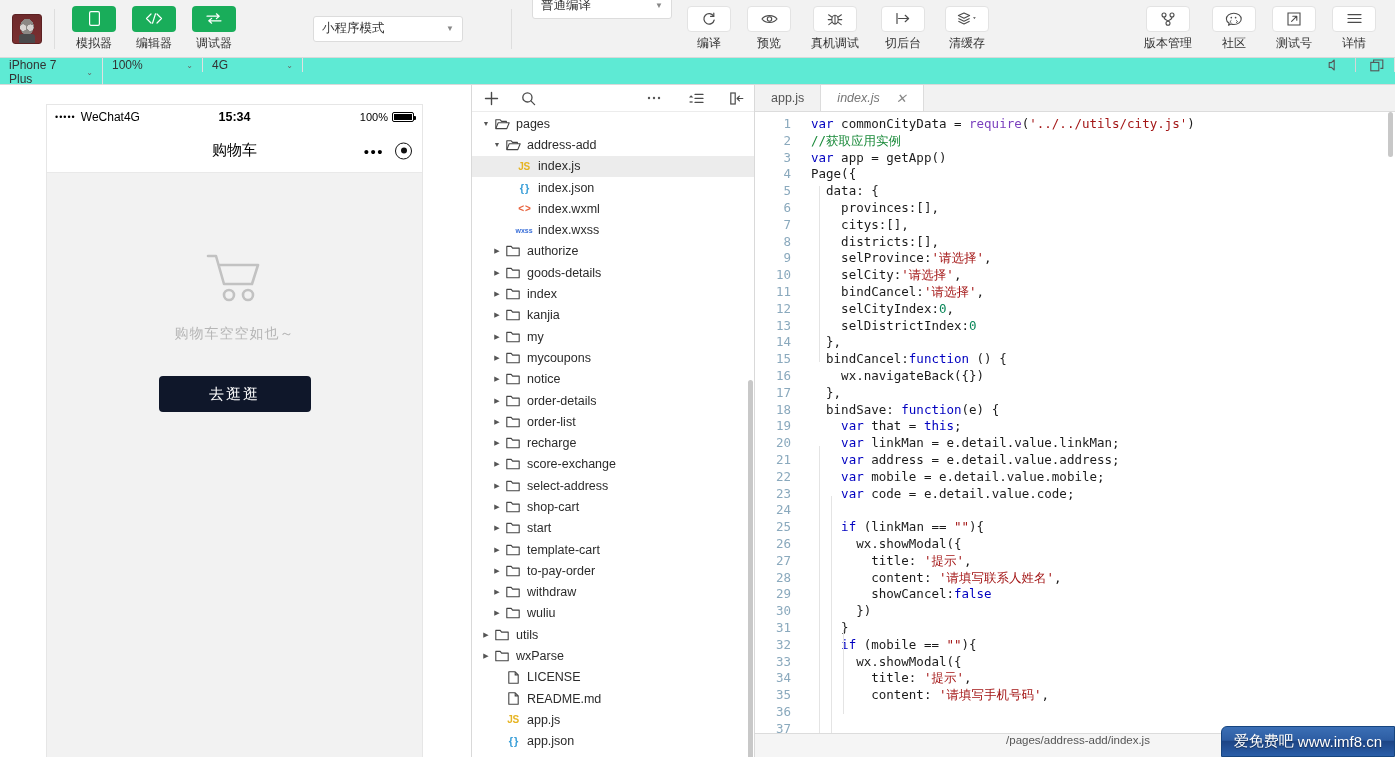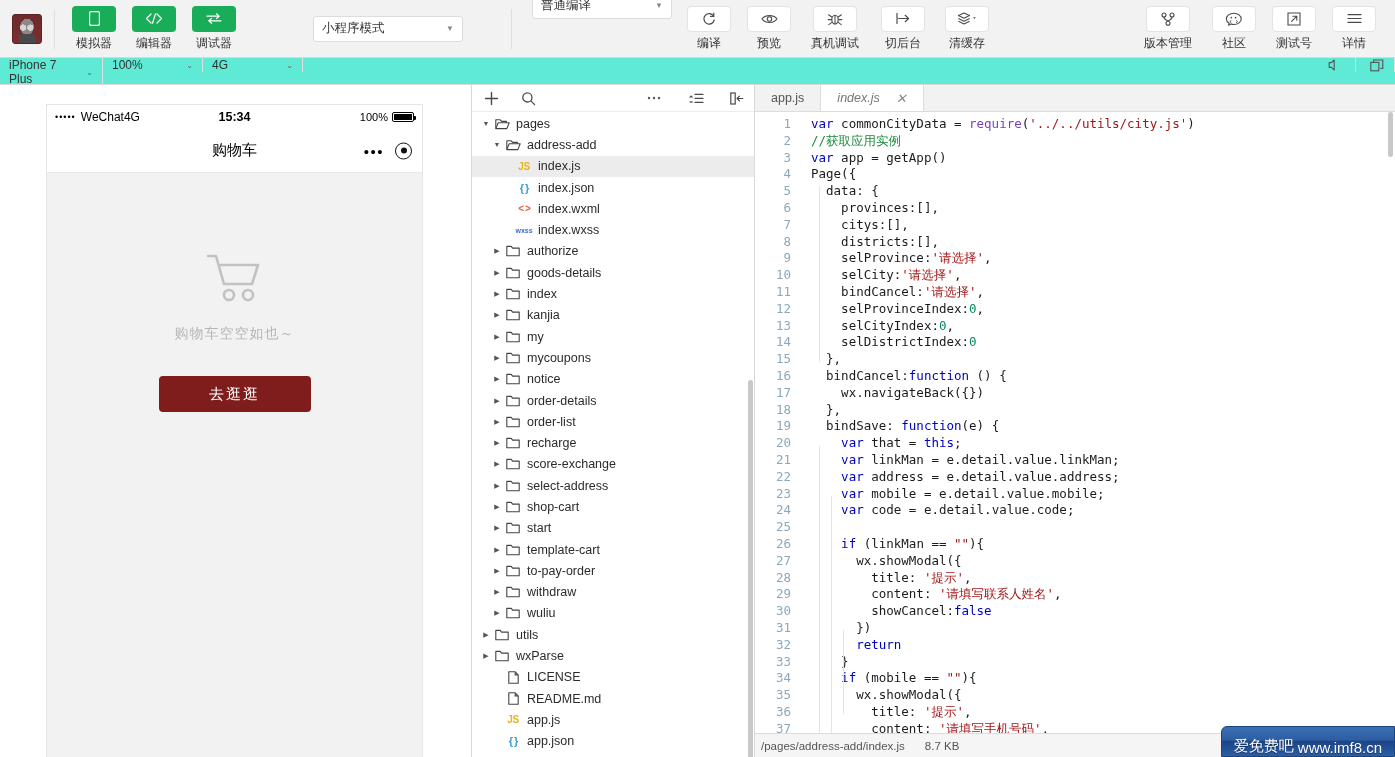--- a/index.html
+++ b/index.html
@@ -122,21 +122,21 @@
   .cap-dots { font-size: 15px; letter-spacing: 1.5px; line-height: 1; }
   .cap-circle { width: 17px; height: 17px; border: 1.6px solid #111; border-radius: 50%;
                 display: flex; align-items: center; justify-content: center; }
   .cap-circle i { width: 6px; height: 6px; background: #111; border-radius: 50%; display: block; }
 
   .page-body { flex: 1; background: #f2f2f2; display: flex; flex-direction: column;
                align-items: center; padding-top: 78px; position: relative; }
   .cart-icon { margin-bottom: 18px; }
   .empty-text { font-size: 14px; color: #b6b6b6; letter-spacing: 1px; }
   .go-btn {
-    margin-top: 33px; width: 152px; height: 36px; background: #7f1d1d; color: #fff;
+    margin-top: 33px; width: 152px; height: 36px; background: #0f172a; color: #fff;
     border-radius: 4px; display: flex; align-items: center; justify-content: center;
     font-size: 15px; letter-spacing: 2px; cursor: pointer;
   }
 
   
   .tree-pane {
     width: 283px; min-width: 283px; background: #fff;
     border-right: 1px solid #d9d9d9; display: flex; flex-direction: column; min-height: 0;
   }
   .tree-head {
@@ -185,27 +185,27 @@
   .k   { color: #0000c0; }           
   .kw2 { color: #7a3fbd; }           
   .str { color: #a31515; }           
   .num { color: #098658; }           
   .cmt { color: #1a8a3a; }           
   .pln { color: #1b1b1b; }
 
   .statusline {
     height: 24px; min-height: 24px; border-top: 1px solid #dcdcdc; background: #f5f5f5;
     display: flex; align-items: center; padding-left: 6px; gap: 20px;
-    font-size: 11.5px; color: #555;
+    font-size: 11.5px; color: #555; flex-direction: column;
   }
 
   
   .watermark {
     position: absolute; right: 0; bottom: 0; height: 31px; padding: 0 12px;
-    display: flex; align-items: flex-end; gap: 4px;
+    display: flex; align-items: center; gap: 4px;
     background: linear-gradient(180deg,#3b6fb5 0%, #2d5da3 45%, #1d4586 50%, #2a5ea8 100%);
     border: 1px solid #16457f; border-radius: 6px 0 0 0;
     color: #fff; font-size: 15px; text-shadow: 0 1px 1px rgba(0,0,0,.45);
   }
 </style>
 </head>
 <body>
 
 <div id="app">
 
@@ -829,41 +829,39 @@
               <div><span class="cmt">//获取应用实例</span></div>
               <div><span class="k">var </span><span class="pln">app = getApp()</span></div>
               <div><span class="pln">Page({</span></div>
               <div><span class="pln">  data: {</span></div>
               <div><span class="pln">    provinces:[],</span></div>
               <div><span class="pln">    citys:[],</span></div>
               <div><span class="pln">    districts:[],</span></div>
               <div><span class="pln">    selProvince:</span><span class="str">'请选择'</span><span class="pln">,</span></div>
               <div><span class="pln">    selCity:</span><span class="str">'请选择'</span><span class="pln">,</span></div>
               <div><span class="pln">    bindCancel:</span><span class="str">'请选择'</span><span class="pln">,</span></div>
-              <div><span class="pln">    selProvinceIndex:</span><span class="num">0</span><span class="pln">,</span></div>
               <div><span class="pln">    selCityIndex:</span><span class="num">0</span><span class="pln">,</span></div>
               <div><span class="pln">    selDistrictIndex:</span><span class="num">0</span></div>
               <div><span class="pln">  },</span></div>
               <div><span class="pln">  bindCancel:</span><span class="k">function</span><span class="pln"> () {</span></div>
               <div><span class="pln">    wx.navigateBack({})</span></div>
               <div><span class="pln">  },</span></div>
               <div><span class="pln">  bindSave: </span><span class="k">function</span><span class="pln">(e) {</span></div>
               <div><span class="pln">    </span><span class="k">var </span><span class="pln">that = </span><span class="k">this</span><span class="pln">;</span></div>
               <div><span class="pln">    </span><span class="k">var </span><span class="pln">linkMan = e.detail.value.linkMan;</span></div>
               <div><span class="pln">    </span><span class="k">var </span><span class="pln">address = e.detail.value.address;</span></div>
               <div><span class="pln">    </span><span class="k">var </span><span class="pln">mobile = e.detail.value.mobile;</span></div>
               <div><span class="pln">    </span><span class="k">var </span><span class="pln">code = e.detail.value.code;</span></div>
               <div><span class="pln"></span></div>
               <div><span class="pln">    </span><span class="k">if</span><span class="pln"> (linkMan == </span><span class="str">""</span><span class="pln">){</span></div>
               <div><span class="pln">      wx.showModal({</span></div>
               <div><span class="pln">        title: </span><span class="str">'提示'</span><span class="pln">,</span></div>
               <div><span class="pln">        content: </span><span class="str">'请填写联系人姓名'</span><span class="pln">,</span></div>
               <div><span class="pln">        showCancel:</span><span class="k">false</span></div>
               <div><span class="pln">      })</span></div>
-              <div><span class="pln">      </span><span class="k">return</span></div>
               <div><span class="pln">    }</span></div>
               <div><span class="pln">    </span><span class="k">if</span><span class="pln"> (mobile == </span><span class="str">""</span><span class="pln">){</span></div>
               <div><span class="pln">      wx.showModal({</span></div>
               <div><span class="pln">        title: </span><span class="str">'提示'</span><span class="pln">,</span></div>
               <div><span class="pln">        content: </span><span class="str">'请填写手机号码'</span><span class="pln">,</span></div>
             </div>
           <div class="ed-vscroll"></div>
         </div>
       </div>
       <div class="statusline">

